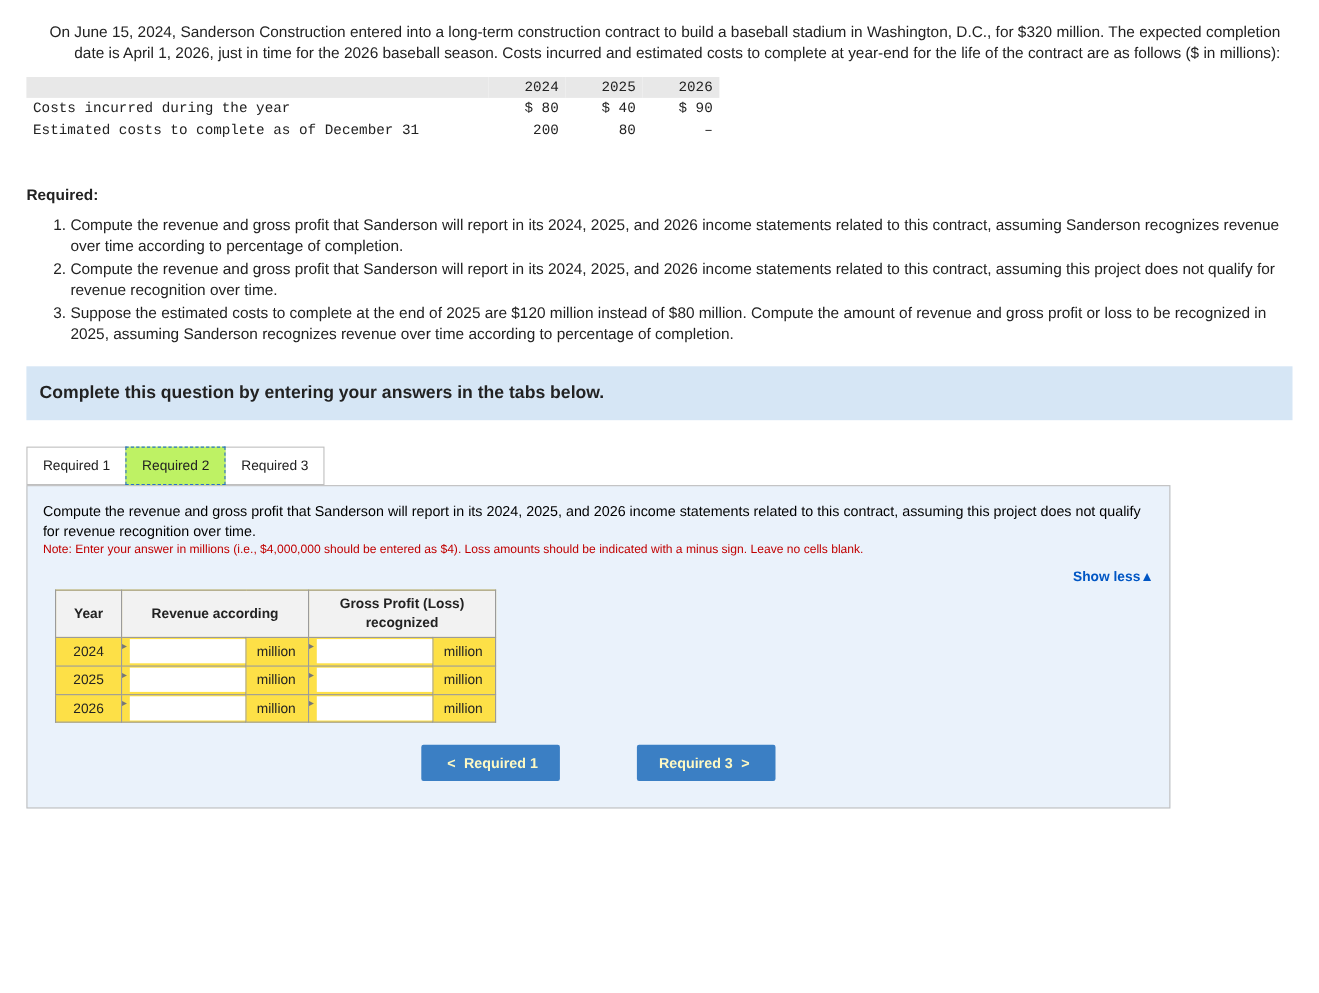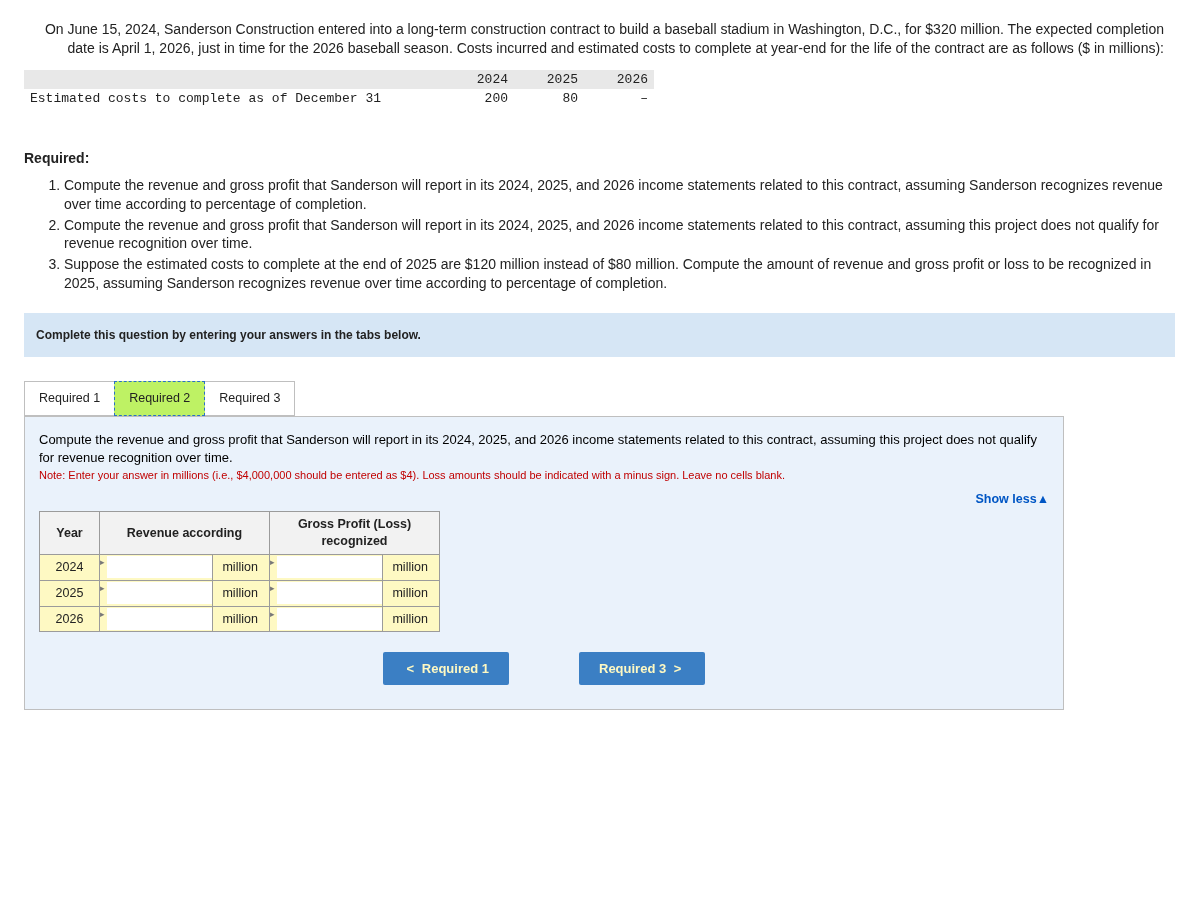--- a/index.html
+++ b/index.html
@@ -24,21 +24,21 @@
   .data-table .num { text-align: right; width: 70px; }
   .data-table .lbl { width: 420px; }
   .required-lbl { font-weight: bold; margin-bottom: 8px; margin-top: 40px; }
   .req-list { margin: 0 0 20px 20px; padding-left: 20px; }
   .req-list li { margin-bottom: 2px; font-size: 14px; }
   .tabs-wrap { margin-top: 4px; }
   .instr-bar {
     background: #d6e6f5;
     padding: 14px 12px;
     font-weight: bold;
-    font-size: 12px;
+    font-size: 16px;
     margin-bottom: 24px;
   }
   .tab-row { display: flex; gap: 0; margin-bottom: 0; }
   .tab {
     border: 1px solid #bfbfbf;
     padding: 8px 14px;
     font-size: 12.5px;
     background: #fff;
     cursor: pointer;
     margin-right: -1px;
@@ -62,23 +62,24 @@
     position: absolute;
     right: 14px;
     top: 74px;
     color: #0056c4;
     font-weight: bold;
     font-size: 12.5px;
     cursor: pointer;
   }
   .ans-table {
     border-collapse: collapse;
-    background: #fef9c3;
+    background: #fde047;
     font-size: 12.5px;
     margin-top: 28px;
+    margin-left: 11px;
   }
   .ans-table th, .ans-table td {
     border: 1px solid #9b9b9b;
     padding: 4px 8px;
     text-align: center;
     height: 24px;
   }
   .ans-table th { background: #f2f2f2; font-weight: bold; }
   .ans-table th.year-h { width: 60px; }
   .ans-table th.rev-h, .ans-table th.gp-h { width: 170px; }
@@ -112,20 +113,26 @@
 
 <div class="problem-text">On June 15, 2024, Sanderson Construction entered into a long-term construction contract to build a baseball stadium in Washington, D.C., for $320 million. The expected completion date is April 1, 2026, just in time for the 2026 baseball season. Costs incurred and estimated costs to complete at year-end for the life of the contract are as follows ($ in millions):</div>
 
 <table class="data-table">
   <tbody>
       <tr class="hdr">
     <td class="lbl"></td>
     <td class="num">2024</td>
     <td class="num">2025</td>
     <td class="num">2026</td>
+  </tr>
+  <tr>
+    <td class="lbl">Costs incurred during the year</td>
+    <td class="num">$ 80</td>
+    <td class="num">$ 40</td>
+    <td class="num">$ 90</td>
   </tr>
   <tr>
     <td class="lbl">Estimated costs to complete as of December 31</td>
     <td class="num">200</td>
     <td class="num">80</td>
     <td class="num">–</td>
   </tr>
 </tbody>
   </table>
 

